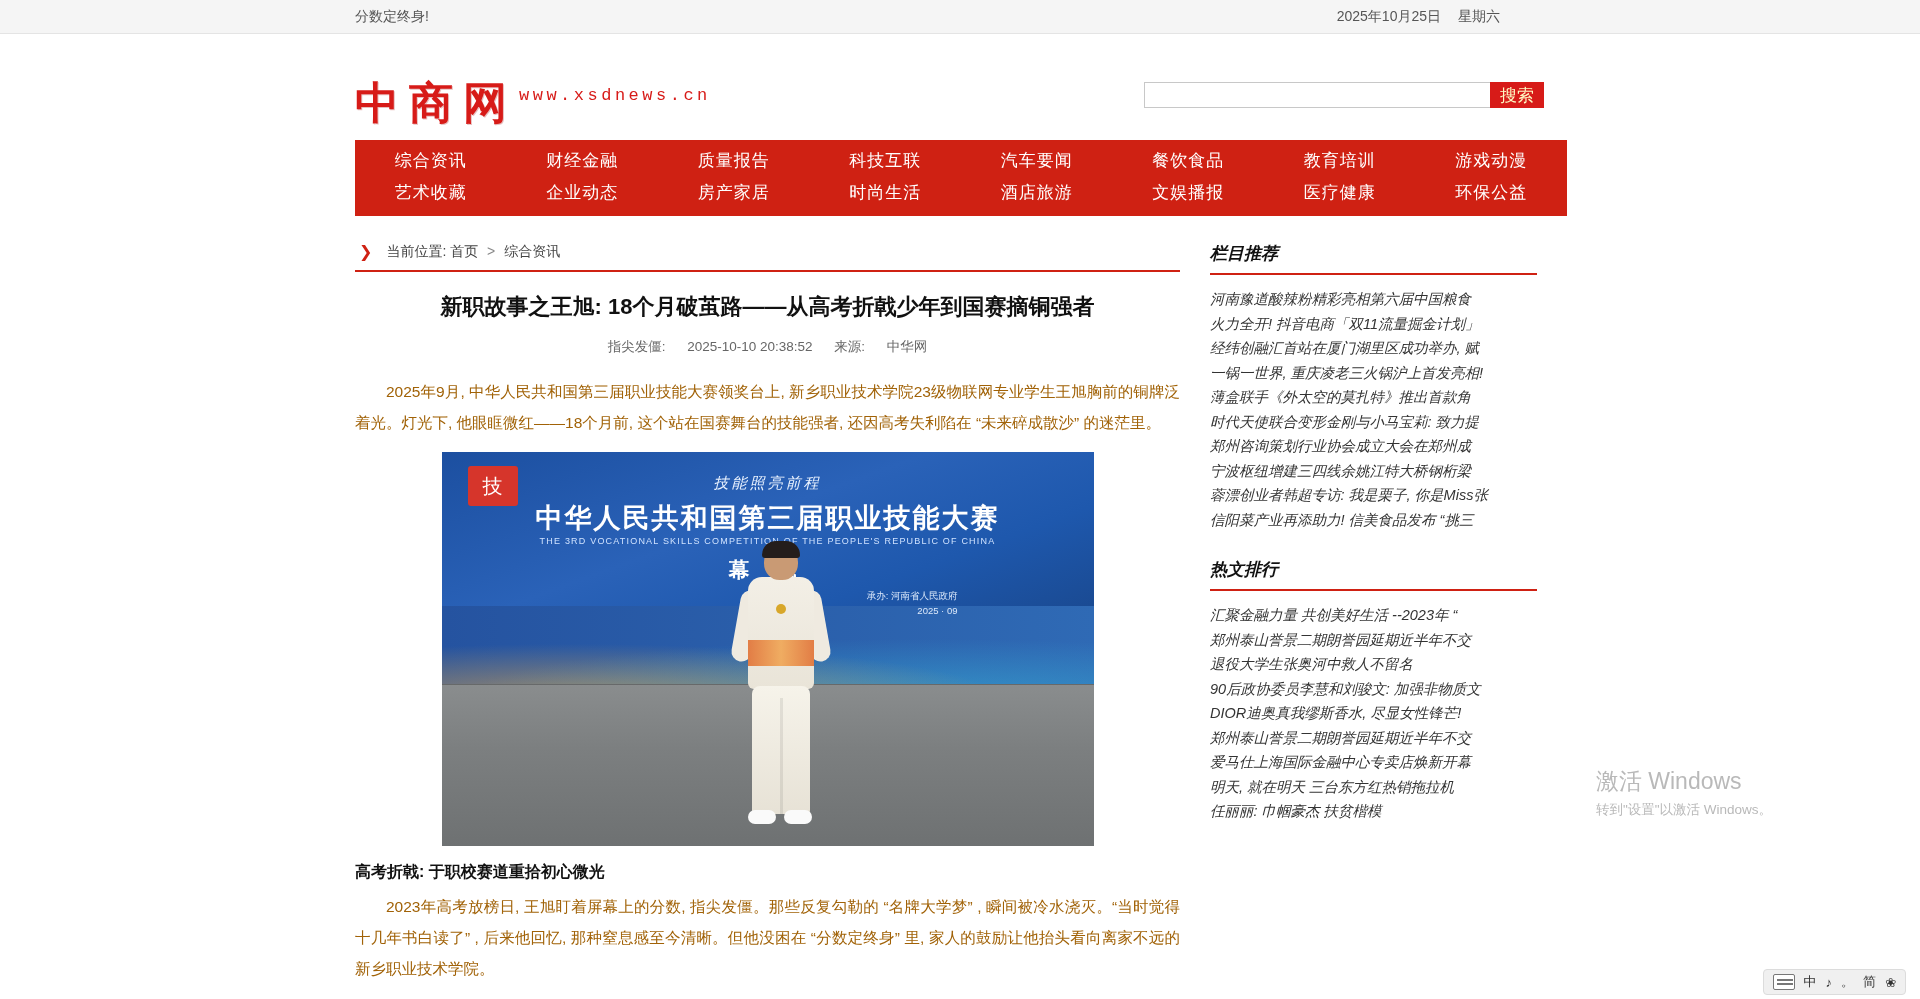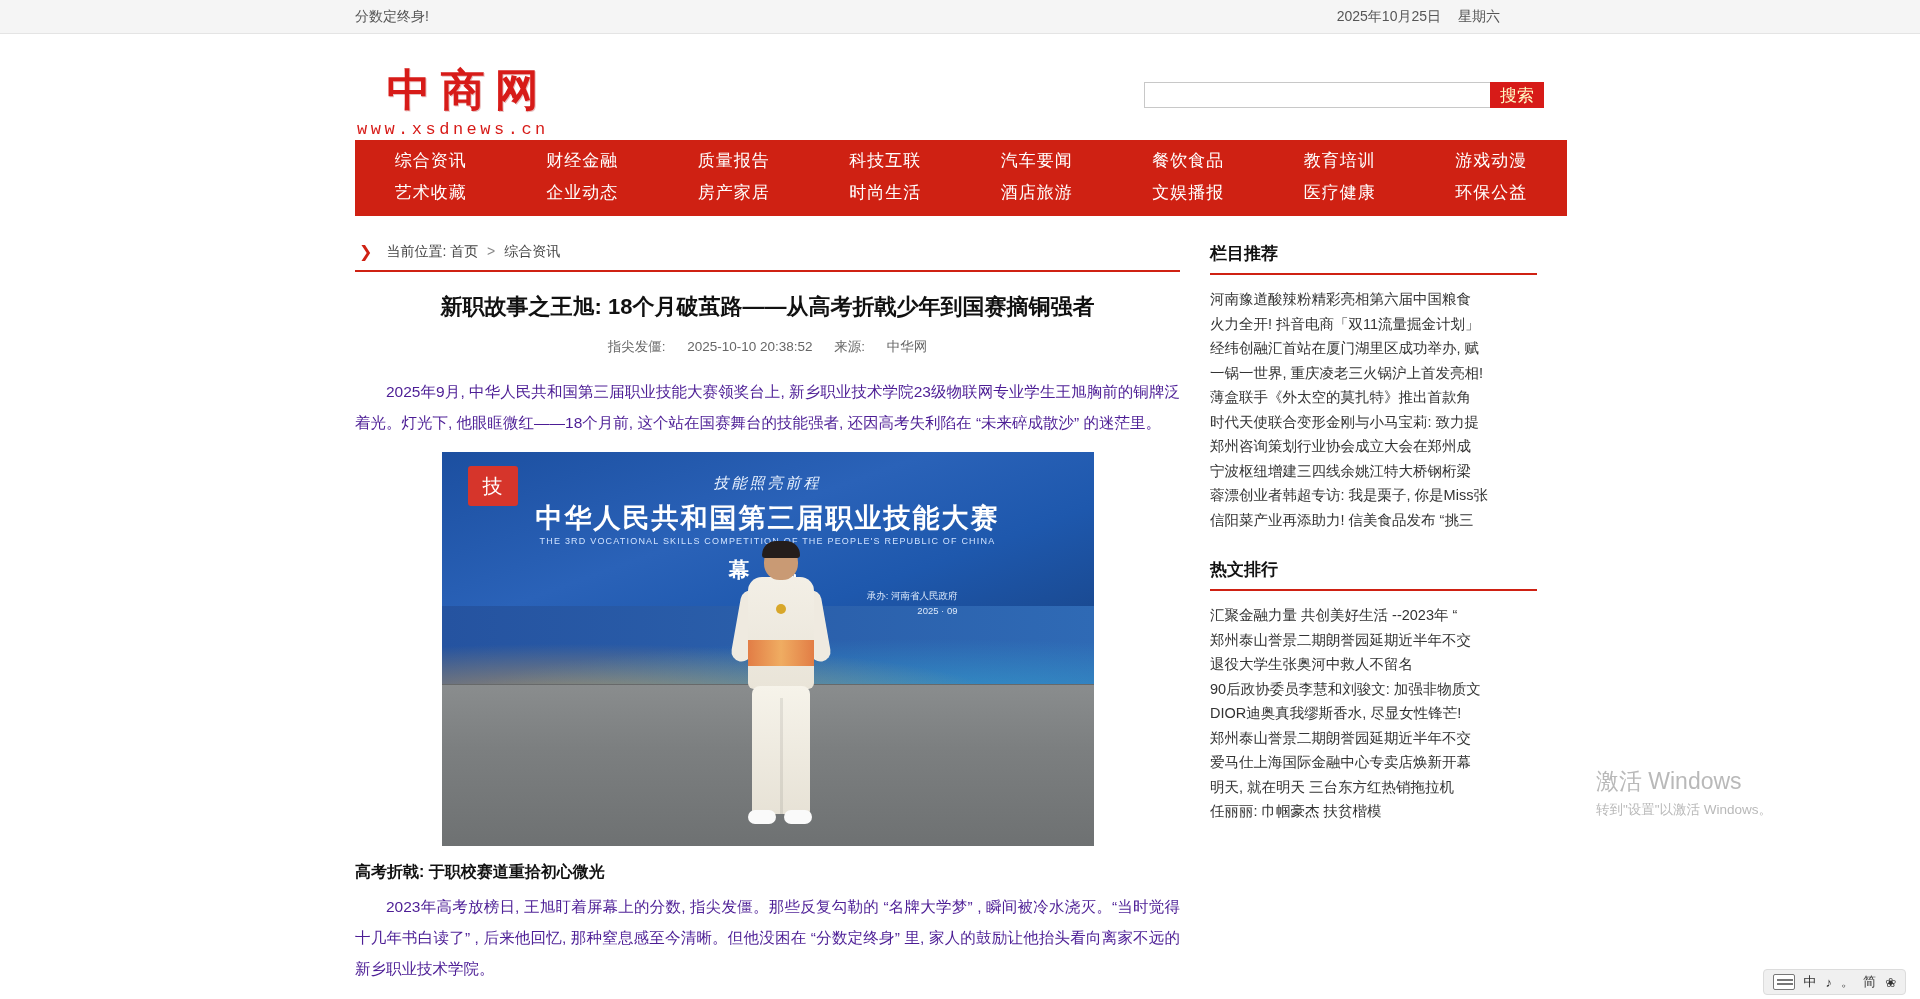--- a/index.html
+++ b/index.html
@@ -32,21 +32,21 @@
   .topbar .right { display: flex; gap: 17px; padding-right: 375px; }
 
   
   .header {
     position: relative;
     height: 106px;
     display: flex;
     align-items: center;
     padding: 0 0 0 355px;
   }
-  .logo-wrap { display: flex; flex-direction: column; align-items: flex-end; margin-top: 32px; }
+  .logo-wrap { display: flex; flex-direction: row; align-items: flex-start; margin-top: 32px; }
   .logo-main {
     font-family: "DejaVu Serif", serif;
     font-size: 44px;
     font-weight: bold;
     color: #d71b18;
     letter-spacing: 10px;
     line-height: 1.05;
     text-shadow: 1px 1px 0 rgba(160,0,0,0.25);
   }
   .logo-sub {
@@ -149,21 +149,21 @@
   .article-meta {
     text-align: center;
     font-size: 13.5px;
     color: #666;
     margin-bottom: 20px;
   }
   .article-meta span { margin: 0 9px; }
   .para {
     font-size: 15.5px;
     line-height: 31px;
-    color: #4c1d95;
+    color: #a16207;
     text-indent: 2em;
     margin: 0 0 10px 0;
     text-align: justify;
   }
   .article-figure {
     width: 652px;
     height: 394px;
     margin: 14px auto 16px auto;
     position: relative;
     overflow: hidden;
@@ -246,21 +246,21 @@
   .p-medal { position:absolute; left:38px; top:60px; width:10px; height:10px; background:#d8a72a; border-radius:50%; }
 
   .sub-head {
     font-size: 16px;
     font-weight: bold;
     color: #111;
     margin: 14px 0 8px 0;
   }
 
   
-  .side-block { margin-bottom: 26px; }
+  .side-block { margin-bottom: 26px; font-style: italic; }
   .side-title-wrap {
     border-bottom: 2px solid #cf2113;
     padding-bottom: 8px;
     margin-bottom: 12px;
   }
   .side-title {
     font-size: 17px;
     font-weight: bold;
     color: #111;
   }

